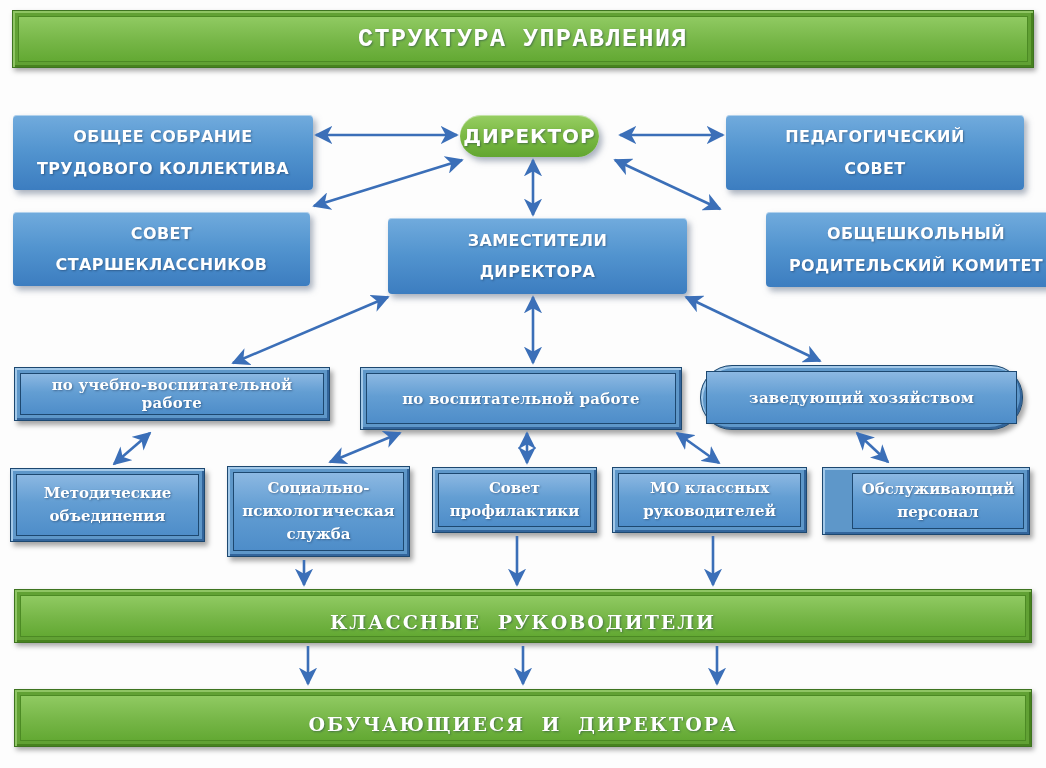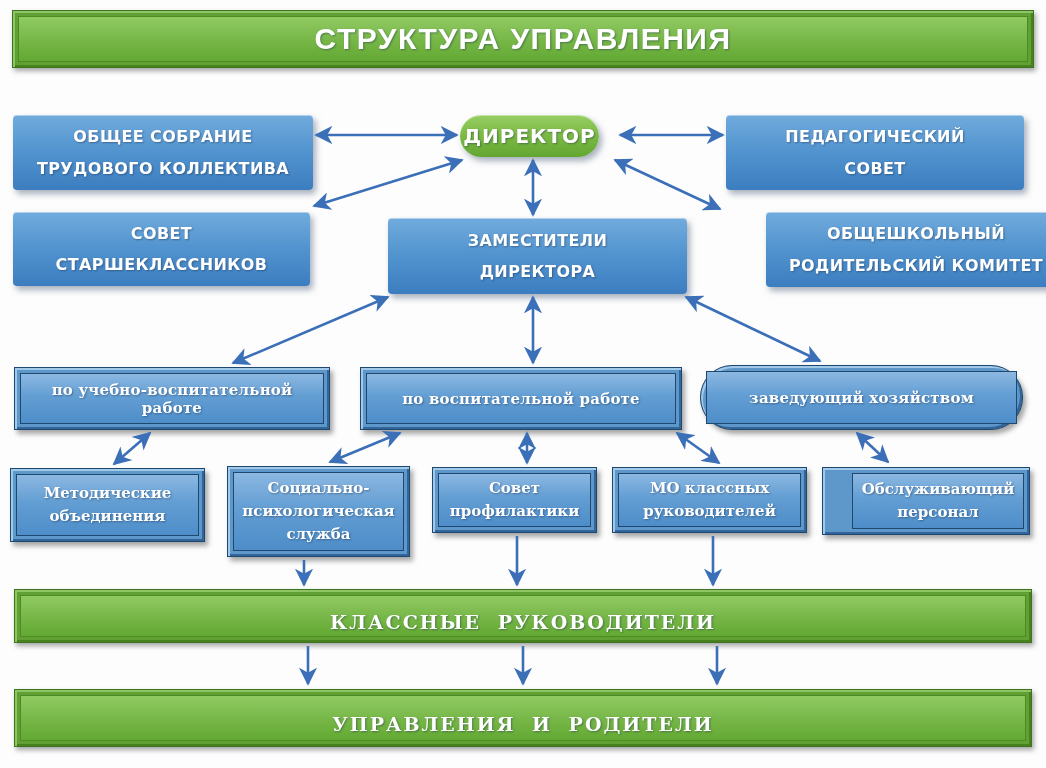--- a/index.html
+++ b/index.html
@@ -42,21 +42,21 @@
   .gframe{
     background:#61a134;border:1px solid #3e7420;padding:5px;
     box-shadow:inset 2px 2px 0 #8fc564, inset -2px -2px 0 #47821f, 2px 3px 5px rgba(0,0,0,0.35);
   }
   .g-in{
     width:100%;height:100%;box-sizing:border-box;border:1px solid #4c8a24;
     background:linear-gradient(180deg,#90ca62 0%,#76b647 55%,#63a933 100%);
     display:flex;align-items:center;justify-content:center;
   }
   .fs-bar{font-size:19px;letter-spacing:2px;word-spacing:8px;margin-top:12px;}
-  .fs-title{font-size:30px;letter-spacing:1.5px;font-family:Liberation Sans, sans-serif;}
+  .fs-title{font-size:25px;letter-spacing:1.5px;font-family:Liberation Mono, monospace;}
   
   #wires{position:absolute;left:0;top:0;pointer-events:none;}
   #wires line{stroke:#3b6fb8;stroke-width:2.6;}
 </style>
 </head>
 <body>
 
 <div id="stage">
 
   <div class="node gframe" style="left:12px;top:10px;width:1022px;height:58px;">
@@ -87,21 +87,21 @@
   <div class="node blue" style="left:388px;top:218px;width:299px;height:76px;">
     <span class="lbl fs-top">ЗАМЕСТИТЕЛИ
 ДИРЕКТОРА</span>
   </div>
 
   <div class="node blue" style="left:766px;top:212px;width:300px;height:75px;">
     <span class="lbl fs-top">ОБЩЕШКОЛЬНЫЙ
 РОДИТЕЛЬСКИЙ КОМИТЕТ</span>
   </div>
 
-  <div class="node bevel" style="left:14px;top:367px;width:316px;height:63px;">
+  <div class="node bevel" style="left:14px;top:367px;width:316px;height:54px;">
     <div class="bevel-in">
       <span class="lbl serif fs-r3">по учебно-воспитательной работе</span>
     </div>
   </div>
 
   <div class="node bevel" style="left:360px;top:367px;width:322px;height:63px;">
     <div class="bevel-in">
       <span class="lbl serif fs-r3">по воспитательной работе</span>
     </div>
   </div>
@@ -149,21 +149,21 @@
   </div>
 
   <div class="node gframe" style="left:14px;top:589px;width:1018px;height:54px;">
     <div class="g-in">
       <span class="lbl serif fs-bar">КЛАССНЫЕ РУКОВОДИТЕЛИ</span>
     </div>
   </div>
 
   <div class="node gframe" style="left:14px;top:689px;width:1018px;height:58px;">
     <div class="g-in">
-      <span class="lbl serif fs-bar">УПРАВЛЕНИЯ И РОДИТЕЛИ</span>
+      <span class="lbl serif fs-bar">ОБУЧАЮЩИЕСЯ И ДИРЕКТОРА</span>
     </div>
   </div>
 
   <svg id="wires" width="1046" height="768" viewBox="0 0 1046 768">
     <defs>
       <marker id="ah" viewBox="0 0 10 10" refX="9" refY="5" markerWidth="7" markerHeight="7" orient="auto">
         <path d="M0 0 L10 5 L0 10 L2.8 5 Z" fill="#3b6fb8"></path>
       </marker>
       <marker id="ahs" viewBox="0 0 10 10" refX="9" refY="5" markerWidth="7" markerHeight="7" orient="auto-start-reverse">
         <path d="M0 0 L10 5 L0 10 L2.8 5 Z" fill="#3b6fb8"></path>

